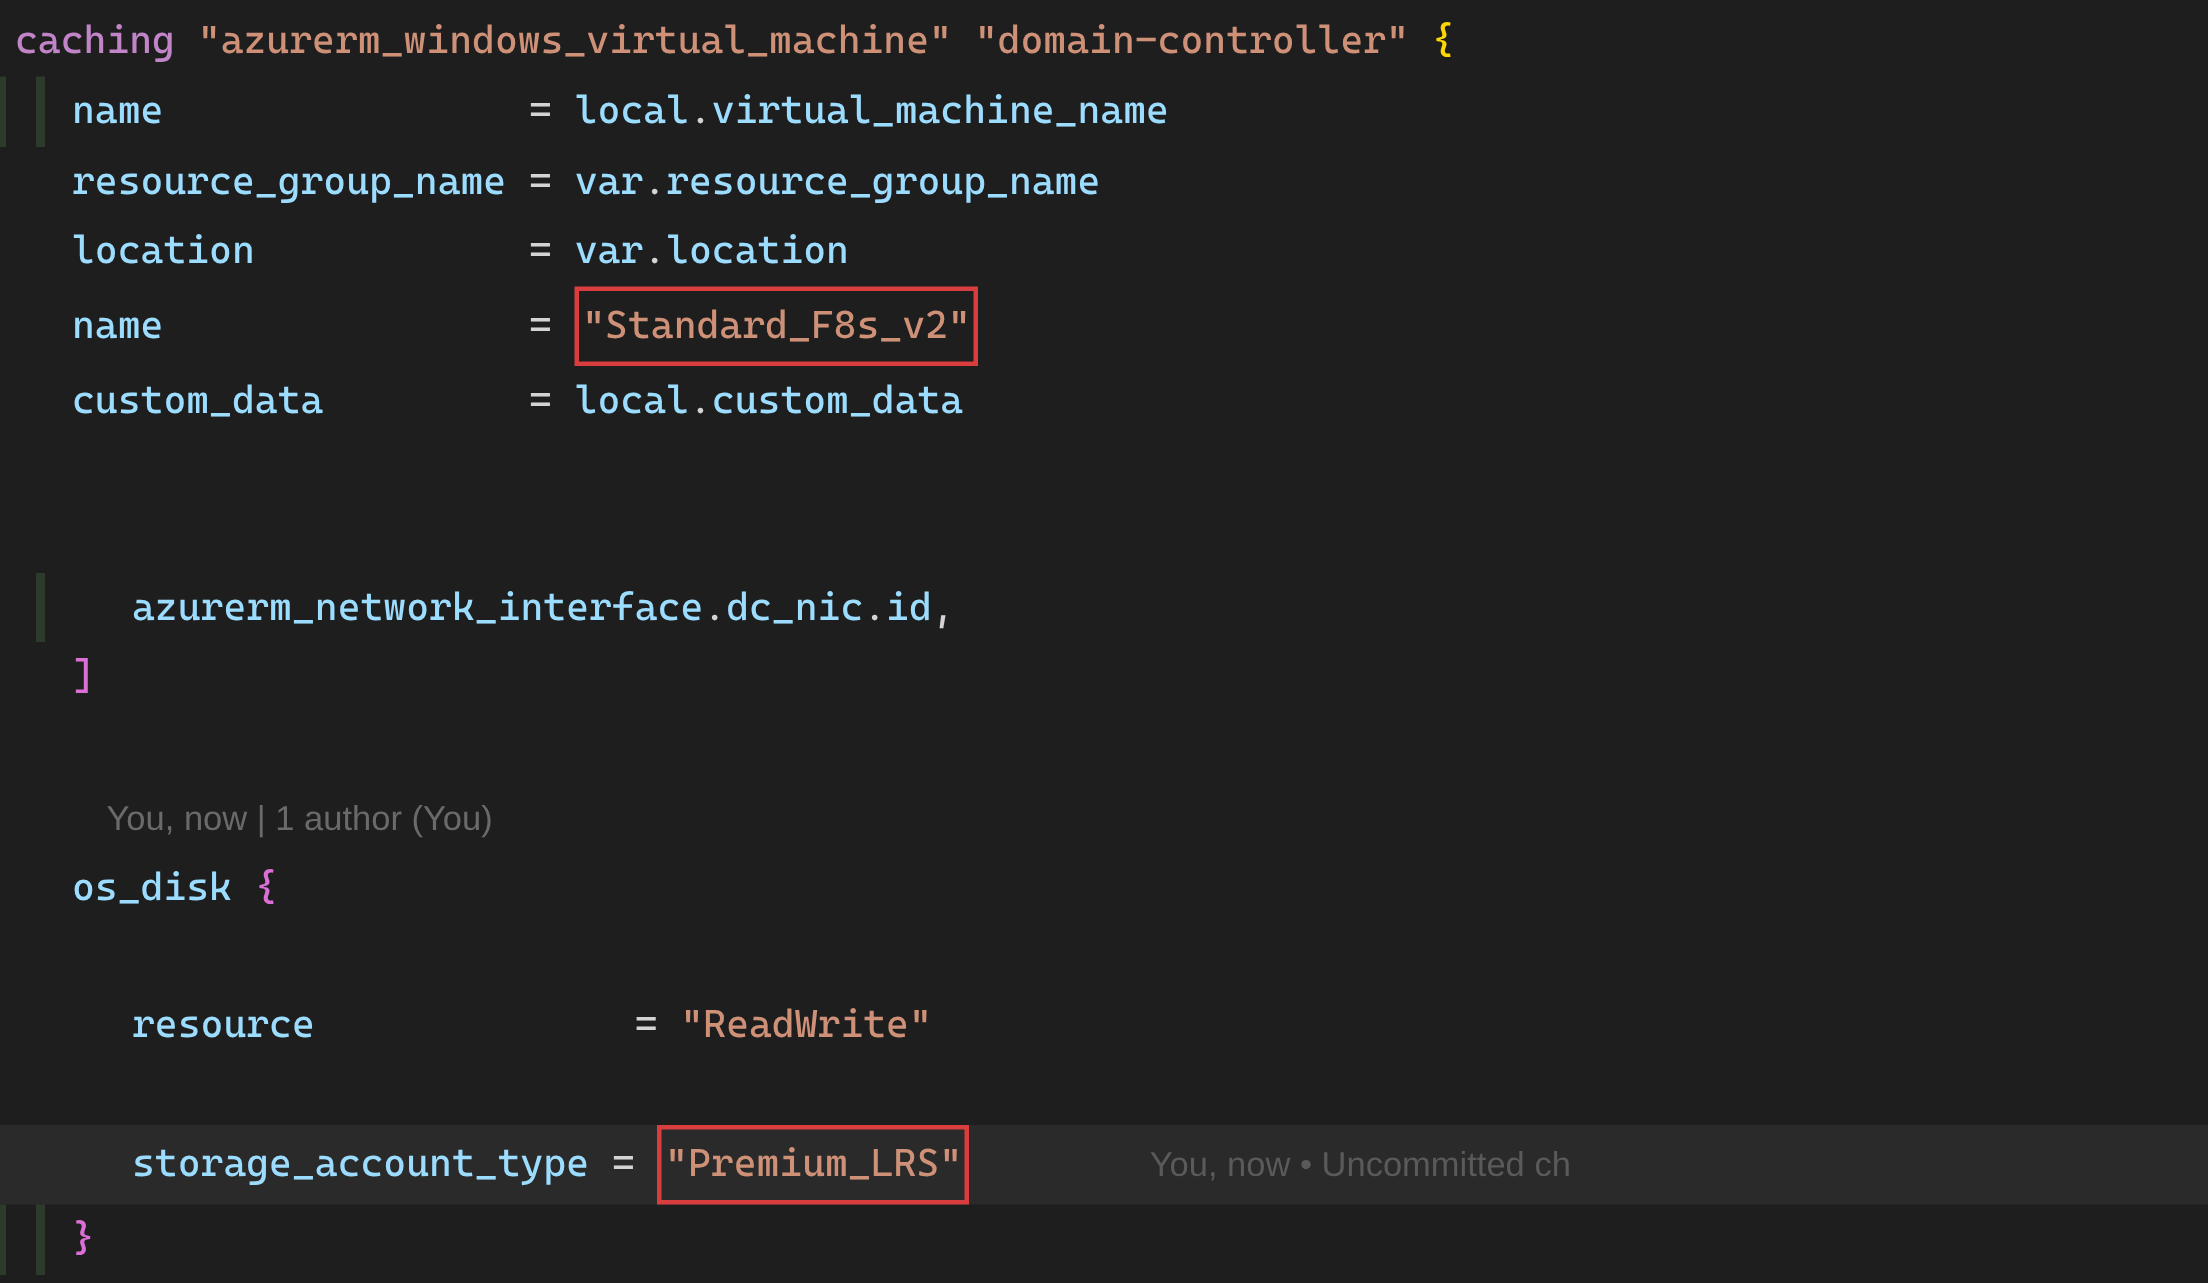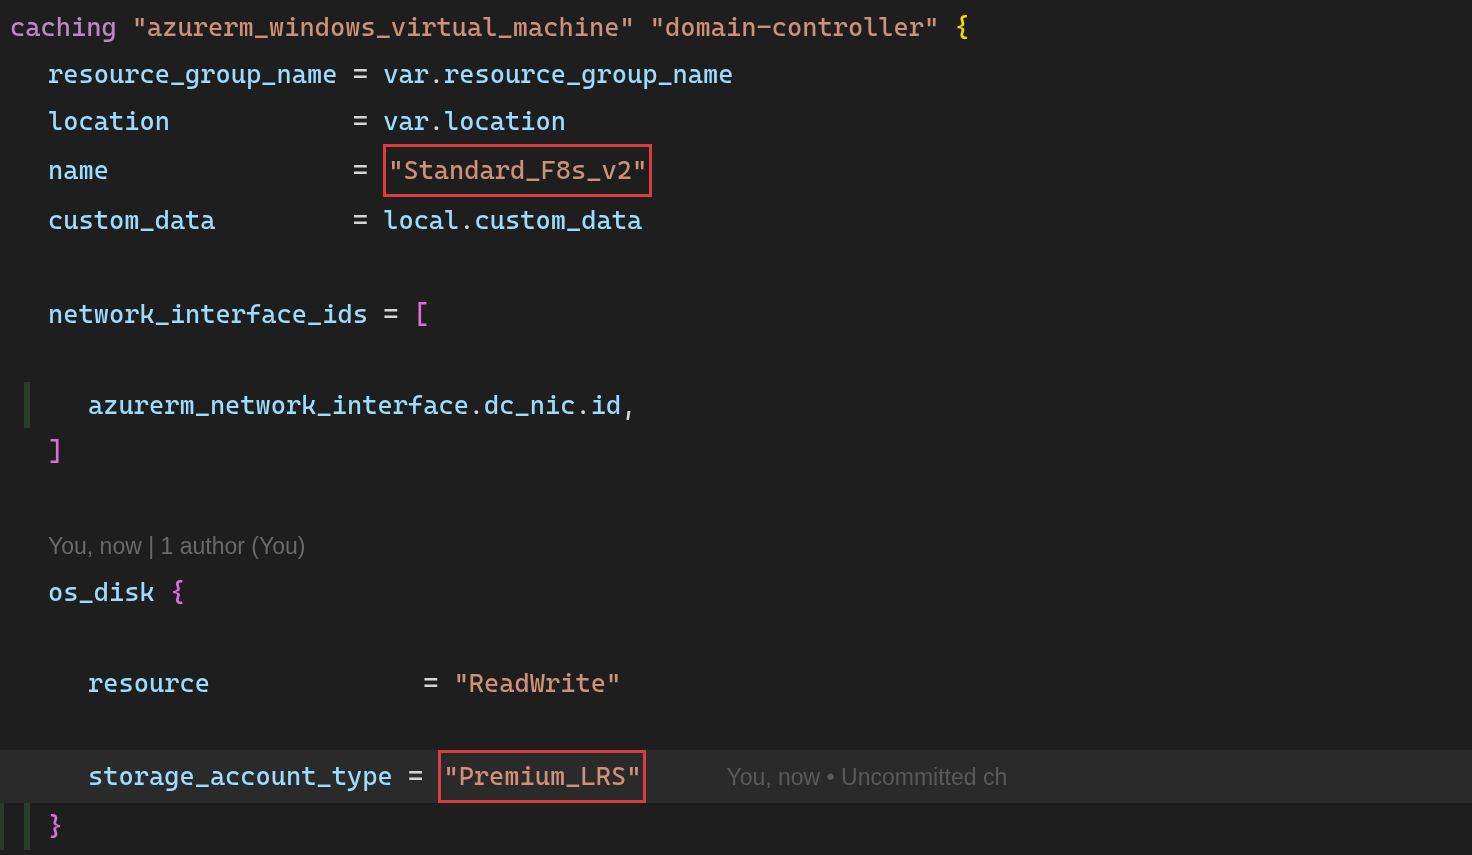--- a/index.html
+++ b/index.html
@@ -30,26 +30,27 @@
   .str { color: #ce9178; }     
   .eq { color: #d4d4d4; }
   .brace { color: #ffd700; }   
   .brace-p { color: #da70d6; } 
   .id { color: #d4d4d4; }
   .dot { color: #d4d4d4; }
   .blame {
     color: #6a6a6a;
     font-family: "Segoe UI", sans-serif;
     font-size: 23px;
+    margin-left: 23px;
   }
   .blame-inline {
     color: #5a5a5a;
     font-family: "Segoe UI", sans-serif;
     font-size: 23px;
-    padding-left: 80px;
+    padding-left: 120px;
   }
   .hl-line {
     background: #2a2a2a;
   }
   .redbox {
     border: 3px solid #d93d3d;
     padding: 0 2px;
     display: inline-block;
   }
   .modbar {
@@ -59,34 +60,34 @@
     position:absolute; left:0; top:0; bottom:0; width:4px; background:#2d3b2d;
   }
 </style>
 </head>
 <body>
 
 <div class="editor">
 
 <div class="line"><span class="gutter"></span><span class="kw">caching</span> <span class="str">"azurerm_windows_virtual_machine"</span> <span class="str">"domain-controller"</span> <span class="brace">{</span></div>
 
+<div class="line indent1"><span class="modbar-outer"></span><span class="modbar"></span><span class="type">name</span><span>                </span><span class="eq">= </span><span class="type">local</span><span class="dot">.</span><span class="type">virtual_machine_name</span></div>
 
 <div class="line indent1"><span class="type">resource_group_name</span><span> </span><span class="eq">= </span><span class="type">var</span><span class="dot">.</span><span class="type">resource_group_name</span></div>
 
 <div class="line indent1"><span class="type">location</span><span>            </span><span class="eq">= </span><span class="type">var</span><span class="dot">.</span><span class="type">location</span></div>
 
 <div class="line indent1"><span class="type">name</span><span>                </span><span class="eq">= </span><span class="redbox"><span class="str">"Standard_F8s_v2"</span></span></div>
 
 
 
 <div class="line indent1"><span class="type">custom_data</span><span>         </span><span class="eq">= </span><span class="type">local</span><span class="dot">.</span><span class="type">custom_data</span></div>
 
 <div class="line">&nbsp;</div>
 
-<div class="line indent1"><span class="type">network_interface_ids</span><span class="eq"> = </span><span class="brace-p">[</span></div>
 
 <div class="line indent2"><span class="modbar"></span><span class="type">azurerm_network_interface</span><span class="dot">.</span><span class="type">dc_nic</span><span class="dot">.</span><span class="type">id</span><span class="id">,</span></div>
 
 <div class="line indent1"><span class="brace-p">]</span></div>
 
 <div class="line">&nbsp;</div>
 
 <div class="line indent1"><span class="blame">You, now | 1 author (You)</span></div>
 
 <div class="line indent1"><span class="type">os_disk</span><span class="brace-p"> {</span></div>

